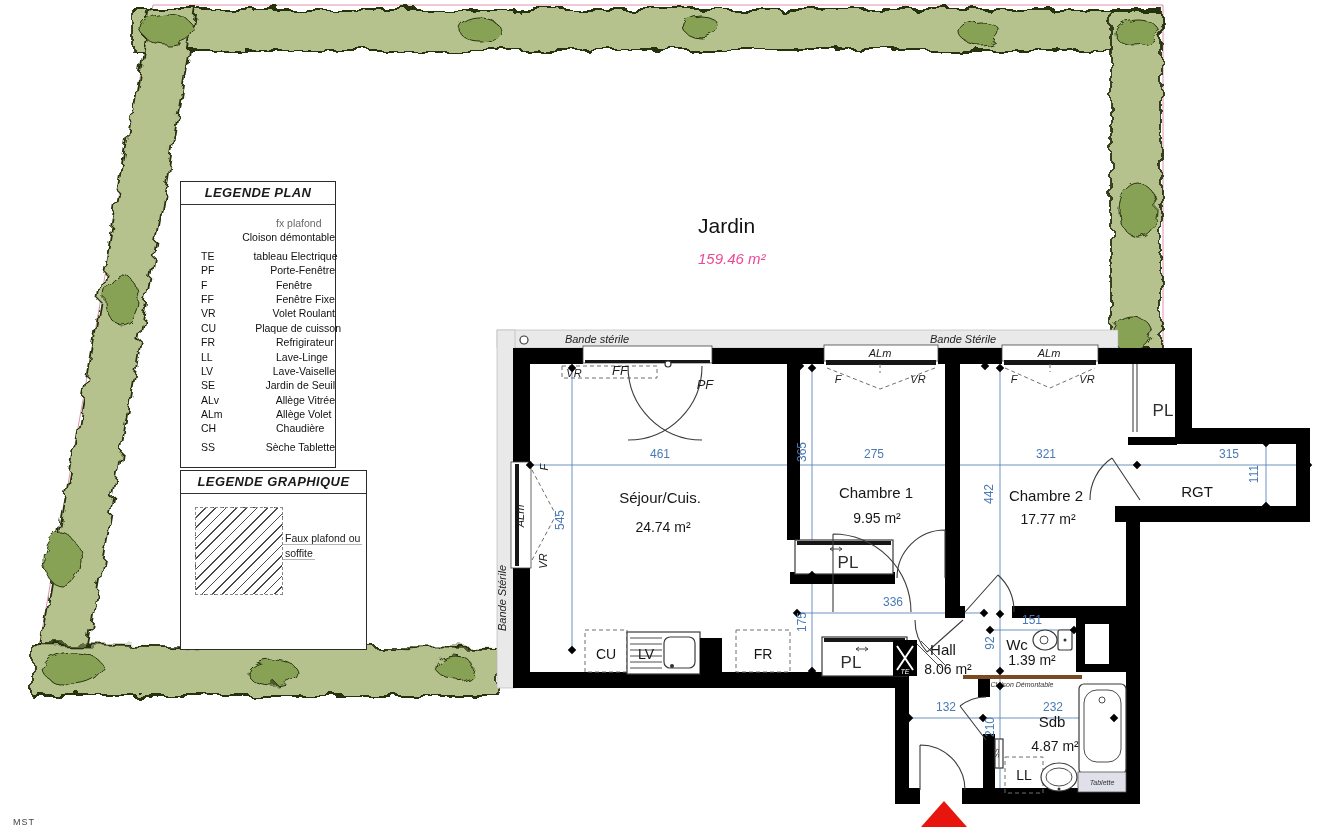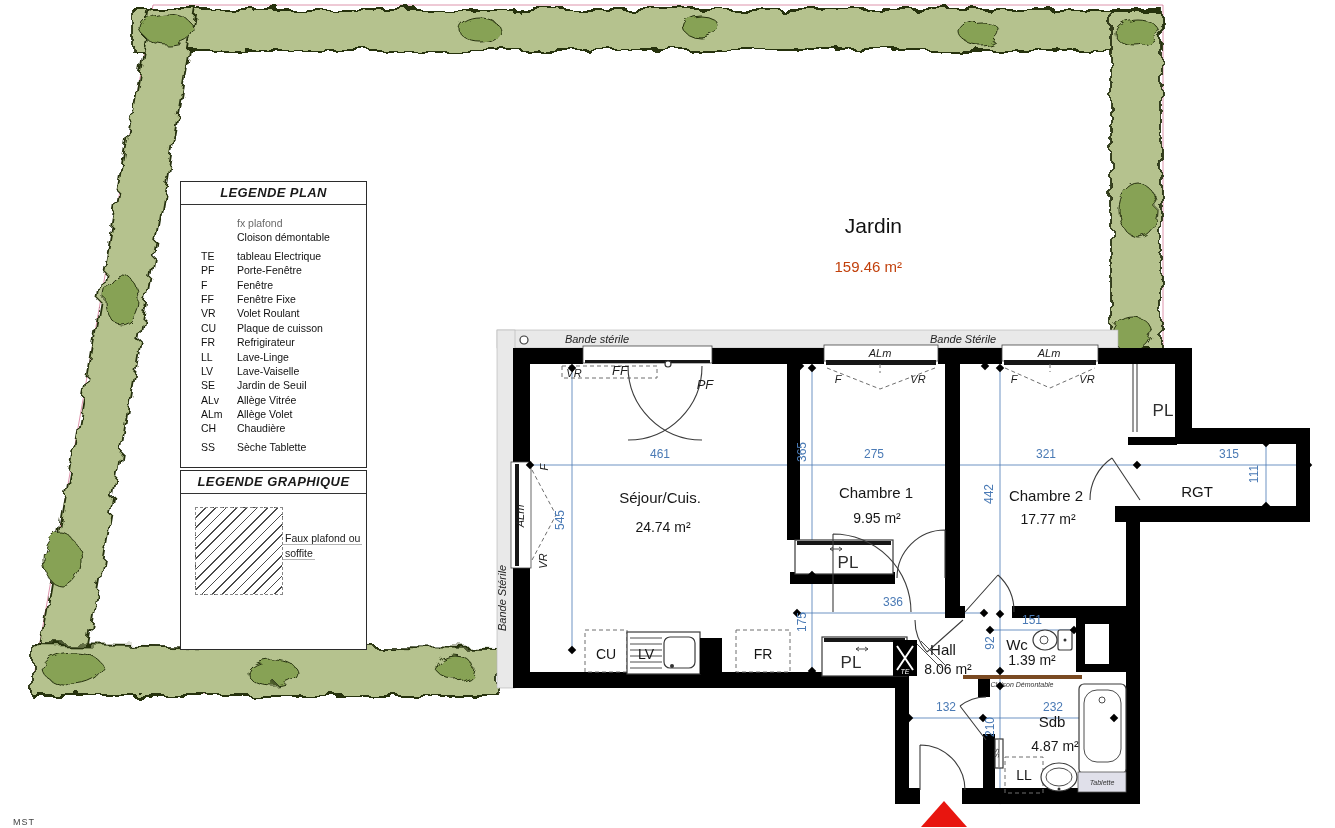--- a/index.html
+++ b/index.html
@@ -3,39 +3,39 @@
 <meta charset="utf-8">
 <style>
   html,body{margin:0;padding:0;background:#fff;}
   .canvas{position:relative;width:1335px;height:828px;background:#fff;overflow:hidden;
           font-family:"Liberation Sans",sans-serif;color:#1a1a1a;}
   svg{position:absolute;left:0;top:0;}
   svg text{font-family:"Liberation Sans",sans-serif;}
 
   
   .legend-box{position:absolute;background:#fff;border:1px solid #2b2b2b;box-sizing:border-box;}
-  #legend-plan{left:180px;top:181px;width:187px;height:287px;}
+  #legend-plan{left:180px;top:181px;width:156px;height:287px;}
   #legend-graph{left:180px;top:470px;width:187px;height:180px;}
   .legend-title{height:22px;line-height:22px;text-align:center;font-style:italic;font-weight:600;
                 font-size:13px;letter-spacing:.4px;border-bottom:1px solid #333;}
   .legend-body{padding-top:12px;}
   .lg-row{display:flex;align-items:baseline;height:14.4px;padding-left:20px;}
   .lg-abbr{width:36px;font-size:10.5px;color:#111;}
-  .lg-label{font-size:10.5px;color:#111;white-space:nowrap;}
+  .lg-label{font-size:10.5px;color:#111;white-space:nowrap;margin-left:39px;}
   .lg-row.dim .lg-label{color:#6a6a6a;}
   .lg-row.gap-b{margin-bottom:4px;}
   .hatch-sample{position:absolute;left:14px;top:36px;width:86px;height:86px;border:1.5px dashed #888;
       background:repeating-linear-gradient(135deg,transparent 0 6px,#4a4a4a 6px 7.3px);}
   .hatch-label{position:absolute;left:102px;top:60px;width:80px;text-align:left;font-size:10.5px;line-height:15px;}
   .hatch-label span{border-bottom:1px solid #b5b5b5;padding:0 2px;}
 
   
-  #jardin{position:absolute;left:738px;top:214px;width:164px;text-align:right;}
+  #jardin{position:absolute;left:698px;top:214px;width:164px;text-align:left;}
   #jardin .g-name{font-size:21px;color:#111;}
-  #jardin .g-area{font-size:15px;margin-top:20px;color:#c2410c;}
+  #jardin .g-area{font-size:15px;margin-top:12px;color:#ec4899;font-style:italic;}
 
   #edge-label{position:absolute;left:13px;top:817px;font-size:9px;color:#444;letter-spacing:1px;}
 
   
   .wall{fill:var(--wall-black);}
   .band{fill:var(--band-grey);stroke:#b3b3b3;stroke-width:.6;}
   .band-text{font-style:italic;font-size:11px;fill:#222;}
   .hedge{fill:var(--hedge-light);stroke:#26300f;stroke-width:1.8;}
   .hedge-dark{fill:var(--hedge-dark);stroke:#26300f;stroke-width:1;}
   .plot-line{fill:none;stroke:#d06a8c;stroke-width:.9;opacity:.8;}

